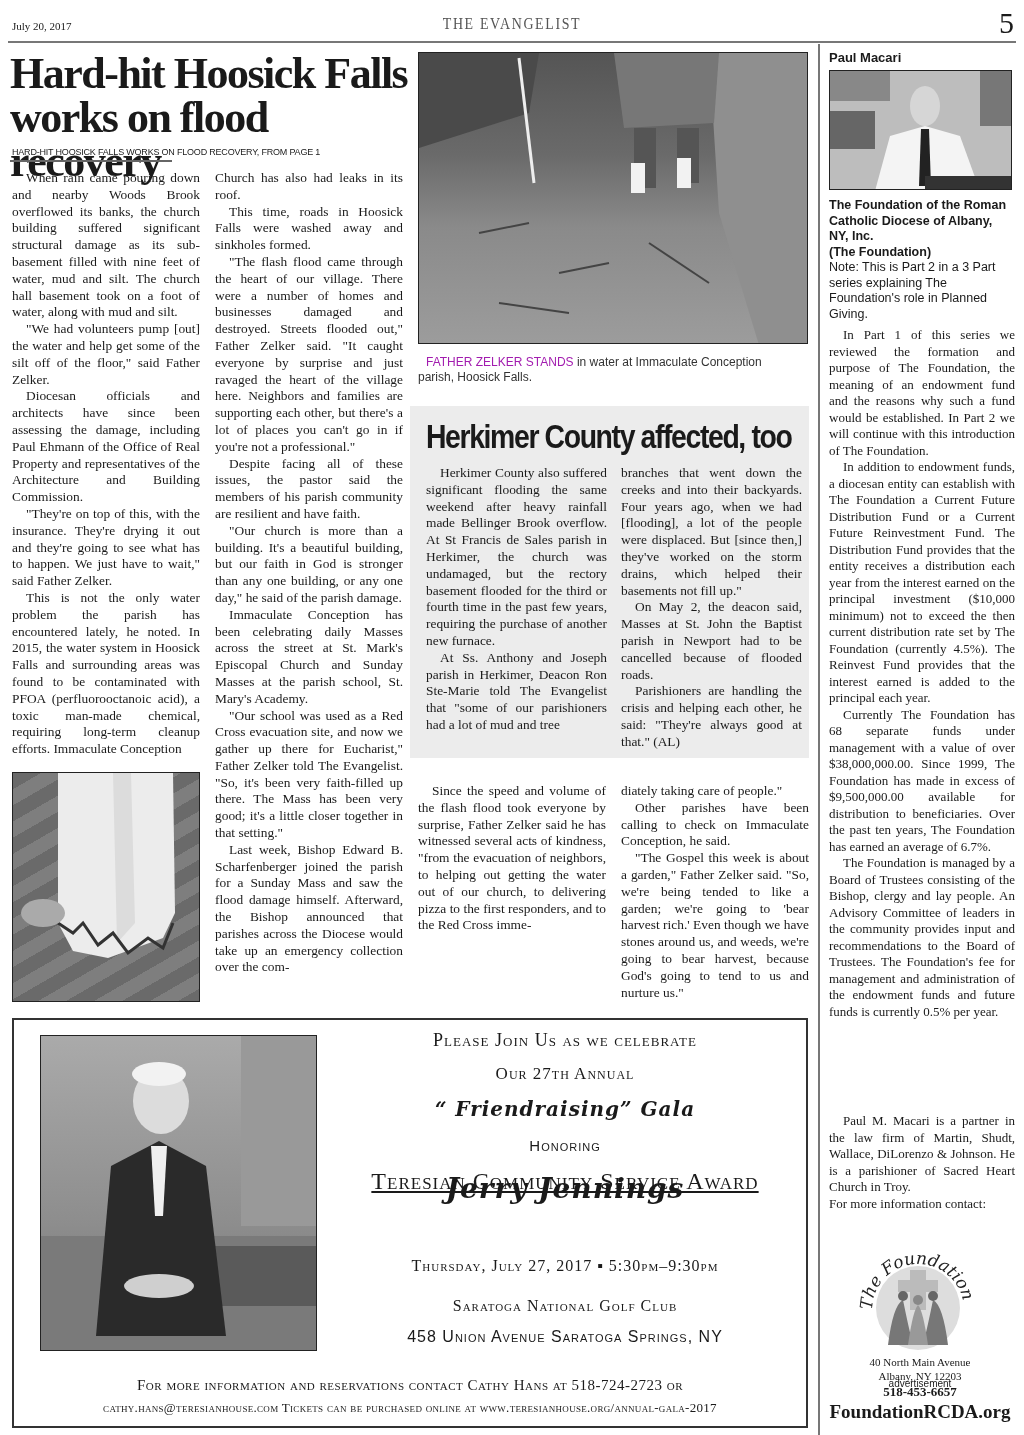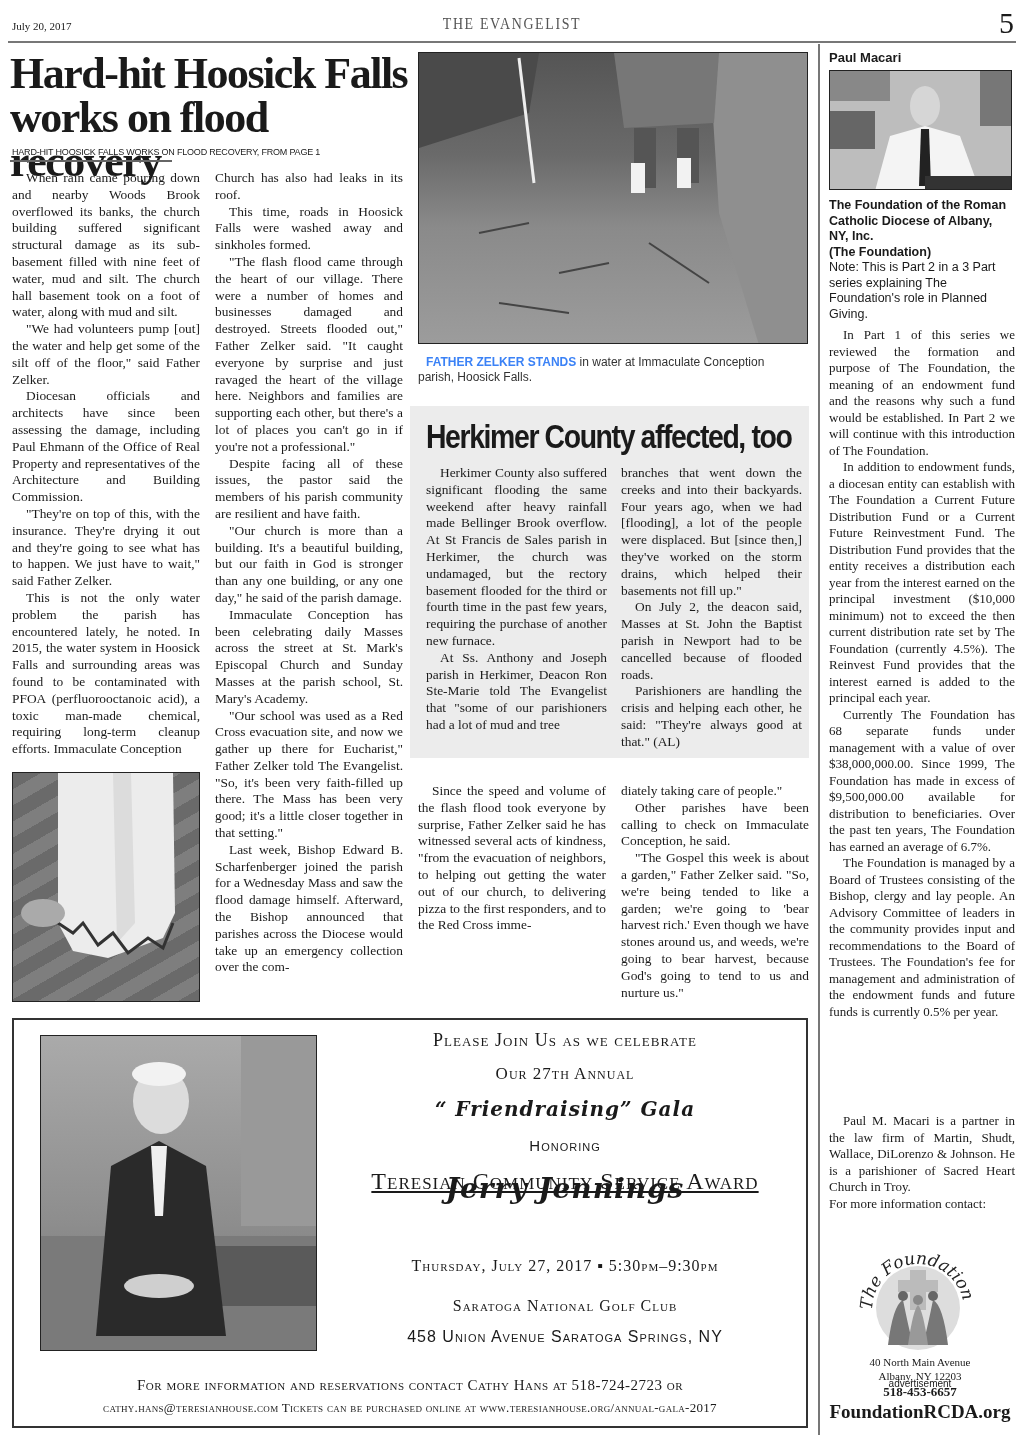--- a/index.html
+++ b/index.html
@@ -9,21 +9,21 @@
   .runhead-title { left: 0; width: 1024px; top: 14px; text-align: center; font-size: 17px; letter-spacing: 2px; font-family: "Liberation Serif", serif; color: #555; transform: scaleX(0.82); }
   .runhead-page { right: 10px; top: 6px; font-size: 30px; font-family: "Liberation Serif", serif; }
   .rule-top { left: 8px; right: 8px; top: 41px; height: 2px; background: #777; }
   .headline { left: 10px; top: 52px; width: 400px; font-size: 44px; line-height: 44px; letter-spacing: -1.5px; font-family: "Liberation Serif", serif; }
   .jump { left: 12px; top: 147px; font-size: 9px; font-weight: normal; font-family: "Liberation Sans", sans-serif; letter-spacing: -0.2px; }
   .jump-rule { left: 10px; top: 160px; width: 162px; height: 2px; background: #666; }
   .col { font-size: 13.4px; line-height: 16.8px; text-align: justify; font-family: "Liberation Serif", serif; }
   .col p { text-indent: 14px; hyphens: manual; }
   .photo { background: #777; border: 1px solid #222; overflow: hidden; }
   .caption { font-family: "Liberation Sans", sans-serif; font-size: 12px; line-height: 15px; color: #333; }
-  .caption b { font-weight: bold; color: #3b82f6; padding-left: 8px; }
+  .caption b { font-weight: normal; color: #a21caf; padding-left: 8px; }
   .sidebar { left: 410px; top: 406px; width: 399px; height: 352px; background: #ececec; }
   .sidebar-head { left: 426px; top: 418px; font-family: "Liberation Sans", sans-serif; font-weight: bold; font-size: 33px; letter-spacing: -1.6px; transform: scaleX(0.86); transform-origin: left; }
   .vrule { left: 818px; top: 44px; width: 2px; height: 1395px; background: #777; }
   .macari-name { left: 829px; top: 50px; font-family: "Liberation Sans", sans-serif; font-weight: bold; font-size: 13px; }
   .macari-intro { left: 829px; top: 198px; width: 186px; font-family: "Liberation Sans", sans-serif; font-size: 12.5px; line-height: 15.5px; }
   .macari-col { left: 829px; width: 186px; font-size: 13px; line-height: 16.5px; }
   .adbox { left: 12px; top: 1018px; width: 796px; height: 410px; border: 2px solid #333; }
   .adline { position: absolute; left: 330px; width: 470px; text-align: center; font-family: "Liberation Serif", serif; font-variant: small-caps; letter-spacing: 1px; }
   .script { font-family: "DejaVu Serif", serif; font-style: italic; font-variant: normal; font-weight: bold; }
   .foundation-logo { left: 858px; top: 1250px; width: 120px; height: 110px; }
@@ -59,21 +59,21 @@
 </div>
 
 <div class="abs col" style="left:215px; top:170px; width:188px;">
   <p style="text-indent:0">Church has also had leaks in its roof.</p>
   <p>This time, roads in Hoosick Falls were washed away and sinkholes formed.</p>
   <p>"The flash flood came through the heart of our village. There were a number of homes and businesses damaged and destroyed. Streets flooded out," Father Zelker said. "It caught everyone by surprise and just ravaged the heart of the village here. Neighbors and families are supporting each other, but there's a lot of places you can't go in if you're not a professional."</p>
   <p>Despite facing all of these issues, the pastor said the members of his parish community are resilient and have faith.</p>
   <p>"Our church is more than a building. It's a beautiful building, but our faith in God is stronger than any one building, or any one day," he said of the parish damage.</p>
   <p>Immaculate Conception has been celebrating daily Masses across the street at St. Mark's Episcopal Church and Sunday Masses at the parish school, St. Mary's Academy.</p>
   <p>"Our school was used as a Red Cross evacuation site, and now we gather up there for Eucharist," Father Zelker told The Evangelist. "So, it's been very faith-filled up there. The Mass has been very good; it's a little closer together in that setting."</p>
-  <p>Last week, Bishop Edward B. Scharfenberger joined the parish for a Wednesday Mass and saw the flood damage himself. Afterward, the Bishop announced that parishes across the Diocese would take up an emergency collection over the com-</p>
+  <p>Last week, Bishop Edward B. Scharfenberger joined the parish for a Sunday Mass and saw the flood damage himself. Afterward, the Bishop announced that parishes across the Diocese would take up an emergency collection over the com-</p>
 </div>
 
 <div class="abs photo" style="left:418px; top:52px; width:390px; height:292px; background: linear-gradient(180deg,#555 0%,#6a6a6a 35%,#8a8a8a 60%,#9c9c9c 100%);">
   <svg width="390" height="292">
     <polygon points="0,0 120,0 110,60 0,95" fill="#4a4a4a"></polygon>
     <polygon points="290,0 390,0 390,292 340,292 300,160" fill="#8f8f8f"></polygon>
     <line x1="100" y1="5" x2="115" y2="130" stroke="#eee" stroke-width="3"></line>
     <polygon points="195,0 300,0 295,70 205,75" fill="#777"></polygon>
     <rect x="215" y="75" width="22" height="60" fill="#555"></rect>
     <rect x="258" y="75" width="22" height="55" fill="#555"></rect>
@@ -92,21 +92,21 @@
 </div>
 
 <div class="abs sidebar"></div>
 <div class="abs sidebar-head">Herkimer County affected, too</div>
 <div class="abs col" style="left:426px; top:465px; width:181px;">
   <p>Herkimer County also suffered significant flooding the same weekend after heavy rainfall made Bellinger Brook overflow. At St Francis de Sales parish in Herkimer, the church was undamaged, but the rectory basement flooded for the third or fourth time in the past few years, requiring the purchase of another new furnace.</p>
   <p>At Ss. Anthony and Joseph parish in Herkimer, Deacon Ron Ste-Marie told The Evangelist that "some of our parishioners had a lot of mud and tree</p>
 </div>
 <div class="abs col" style="left:621px; top:465px; width:181px;">
   <p style="text-indent:0">branches that went down the creeks and into their backyards. Four years ago, when we had [flooding], a lot of the people were displaced. But [since then,] they've worked on the storm drains, which helped their basements not fill up."</p>
-  <p>On July 2, the deacon said, Masses at St. John the Baptist parish in Newport had to be cancelled because of flooded roads.</p>
+  <p>On May 2, the deacon said, Masses at St. John the Baptist parish in Newport had to be cancelled because of flooded roads.</p>
   <p>Parishioners are handling the crisis and helping each other, he said: "They're always good at that." (AL)</p>
 </div>
 
 <div class="abs col" style="left:418px; top:783px; width:188px;">
   <p>Since the speed and volume of the flash flood took everyone by surprise, Father Zelker said he has witnessed several acts of kindness, "from the evacuation of neighbors, to helping out getting the water out of our church, to delivering pizza to the first responders, and to the Red Cross imme-</p>
 </div>
 <div class="abs col" style="left:621px; top:783px; width:188px;">
   <p style="text-indent:0">diately taking care of people."</p>
   <p>Other parishes have been calling to check on Immaculate Conception, he said.</p>
   <p>"The Gospel this week is about a garden," Father Zelker said. "So, we're being tended to like a garden; we're going to 'bear harvest rich.' Even though we have stones around us, and weeds, we're going to bear harvest, because God's going to tend to us and nurture us."</p>

